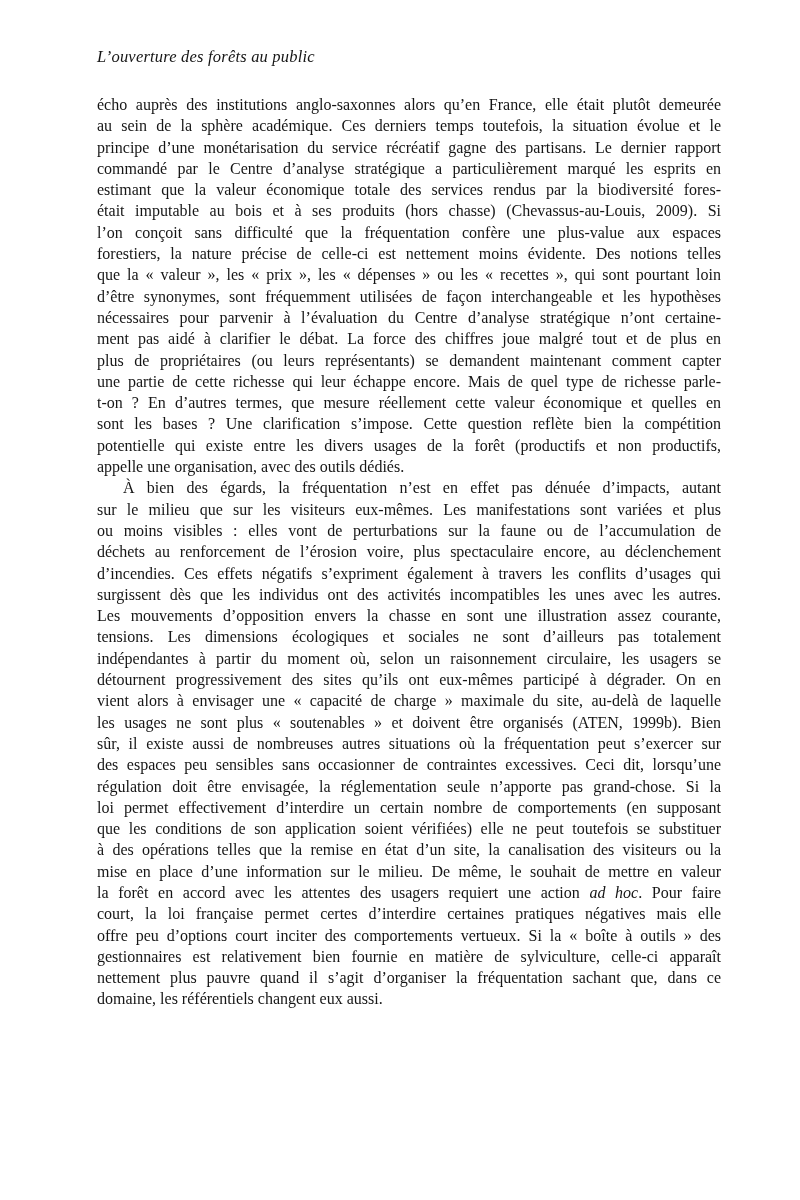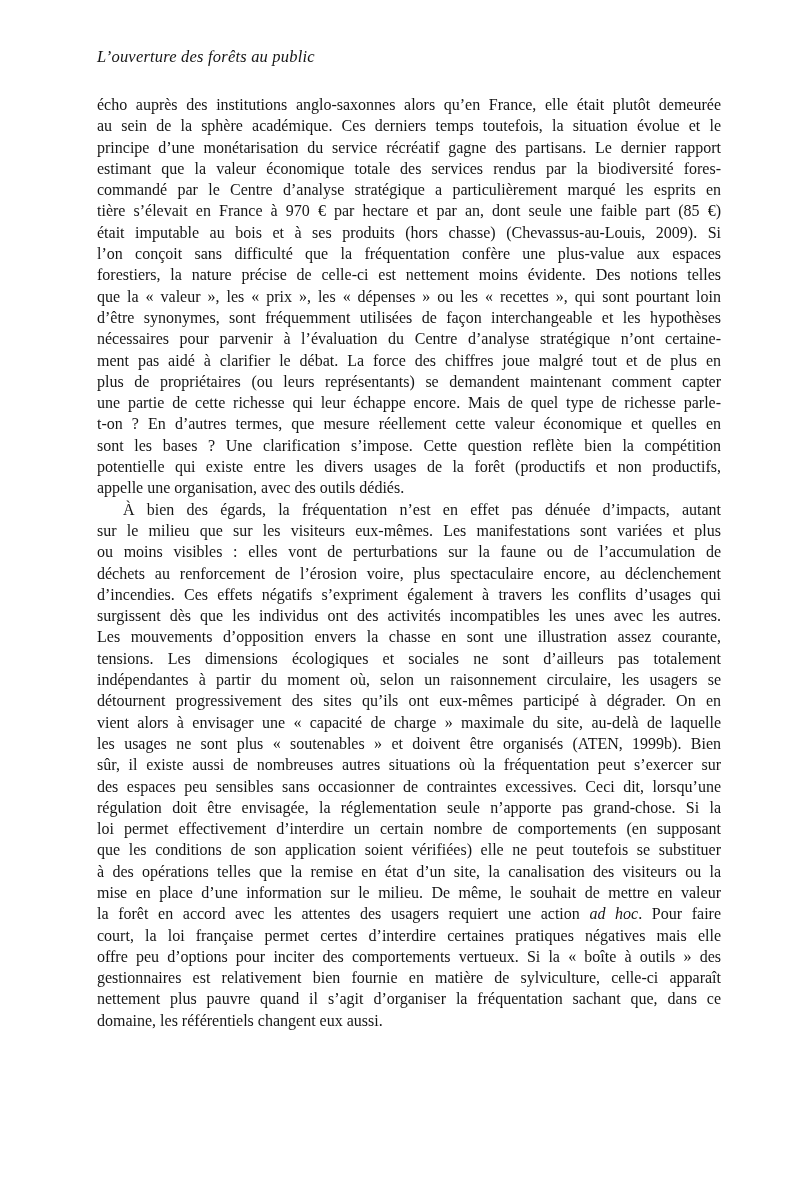--- a/index.html
+++ b/index.html
@@ -59,23 +59,22 @@
 <body>
 
 <div class="page">
   <div class="running-header">L’ouverture des forêts au public</div>
 
   <div class="body-text">
       <div class="paragraph">
         <div class="line">écho auprès des institutions anglo-saxonnes alors qu’en France, elle était plutôt demeurée</div>
         <div class="line">au sein de la sphère académique. Ces derniers temps toutefois, la situation évolue et le</div>
         <div class="line">principe d’une monétarisation du service récréatif gagne des partisans. Le dernier rapport</div>
+        <div class="line">commandé par le Centre d’analyse stratégique a particulièrement marqué les esprits en</div>
         <div class="line">estimant que la valeur économique totale des services rendus par la biodiversité fores-</div>
-        <div class="line">commandé par le Centre d’analyse stratégique a particulièrement marqué les esprits en</div>
-        <div class="line">tière s’élevait en France à 970 € par hectare et par an, dont seule une faible part (85 €)</div>
         <div class="line">était imputable au bois et à ses produits (hors chasse) (Chevassus-au-Louis, 2009). Si</div>
         <div class="line">l’on conçoit sans difficulté que la fréquentation confère une plus-value aux espaces</div>
         <div class="line">forestiers, la nature précise de celle-ci est nettement moins évidente. Des notions telles</div>
         <div class="line">que la « valeur », les « prix », les « dépenses » ou les « recettes », qui sont pourtant loin</div>
         <div class="line">d’être synonymes, sont fréquemment utilisées de façon interchangeable et les hypothèses</div>
         <div class="line">nécessaires pour parvenir à l’évaluation du Centre d’analyse stratégique n’ont certaine-</div>
         <div class="line">ment pas aidé à clarifier le débat. La force des chiffres joue malgré tout et de plus en</div>
         <div class="line">plus de propriétaires (ou leurs représentants) se demandent maintenant comment capter</div>
         <div class="line">une partie de cette richesse qui leur échappe encore. Mais de quel type de richesse parle-</div>
         <div class="line">t-on ? En d’autres termes, que mesure réellement cette valeur économique et quelles en</div>
@@ -98,21 +97,21 @@
         <div class="line">les usages ne sont plus « soutenables » et doivent être organisés (ATEN, 1999b). Bien</div>
         <div class="line">sûr, il existe aussi de nombreuses autres situations où la fréquentation peut s’exercer sur</div>
         <div class="line">des espaces peu sensibles sans occasionner de contraintes excessives. Ceci dit, lorsqu’une</div>
         <div class="line">régulation doit être envisagée, la réglementation seule n’apporte pas grand-chose. Si la</div>
         <div class="line">loi permet effectivement d’interdire un certain nombre de comportements (en supposant</div>
         <div class="line">que les conditions de son application soient vérifiées) elle ne peut toutefois se substituer</div>
         <div class="line">à des opérations telles que la remise en état d’un site, la canalisation des visiteurs ou la</div>
         <div class="line">mise en place d’une information sur le milieu. De même, le souhait de mettre en valeur</div>
         <div class="line">la forêt en accord avec les attentes des usagers requiert une action <i>ad hoc</i>. Pour faire</div>
         <div class="line">court, la loi française permet certes d’interdire certaines pratiques négatives mais elle</div>
-        <div class="line">offre peu d’options pour inciter des comportements vertueux. Si la « boîte à outils » des</div>
+        <div class="line">offre peu d’options court inciter des comportements vertueux. Si la « boîte à outils » des</div>
         <div class="line">gestionnaires est relativement bien fournie en matière de sylviculture, celle-ci apparaît</div>
         <div class="line">nettement plus pauvre quand il s’agit d’organiser la fréquentation sachant que, dans ce</div>
         <div class="line last">domaine, les référentiels changent eux aussi.</div>
       </div>
     </div>
 
   <div class="page-number">12</div>
 </div>
 
 </body></html>

